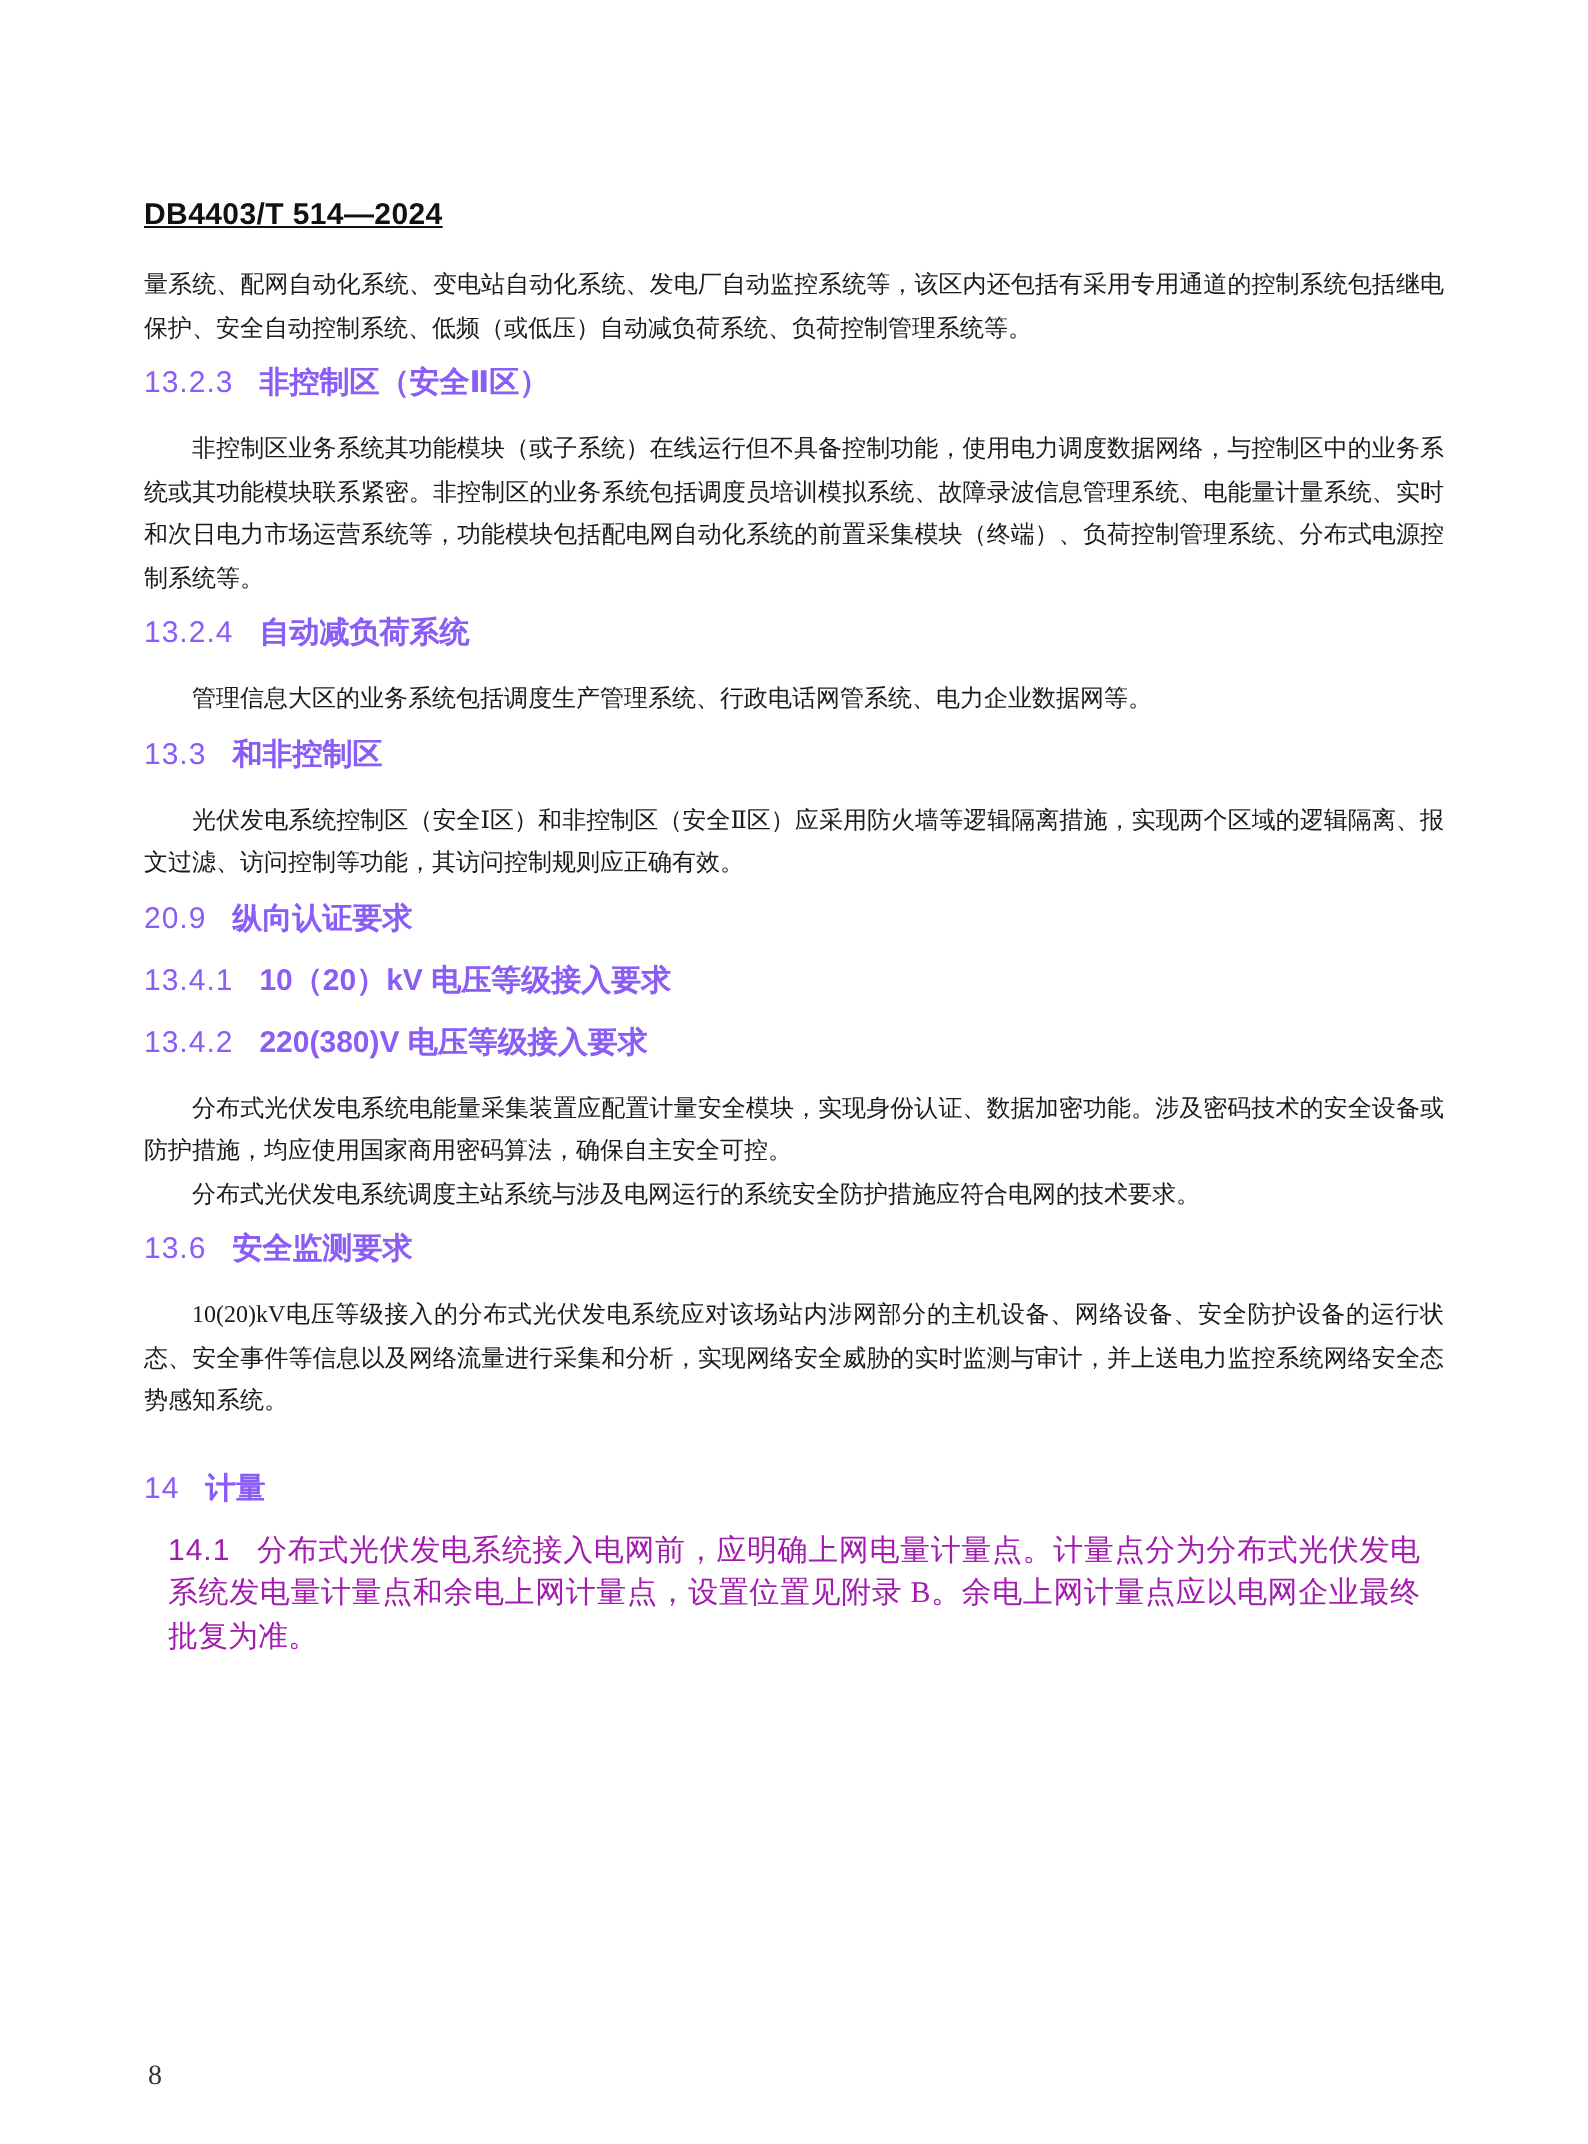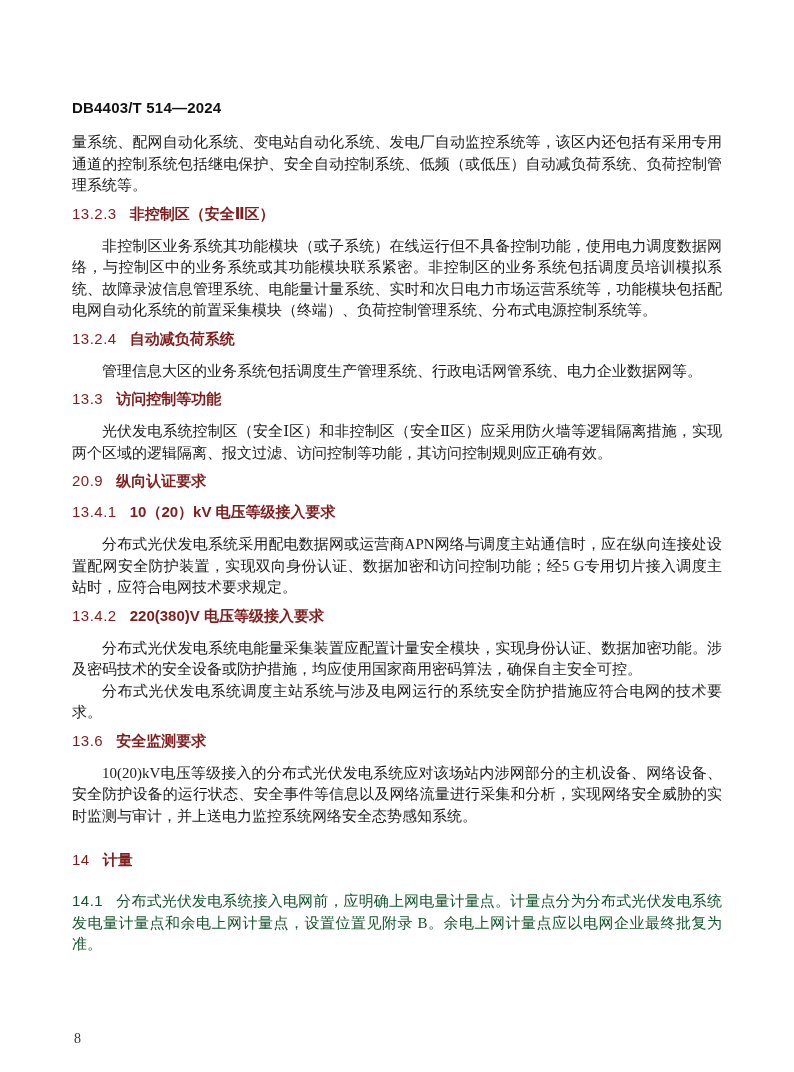--- a/index.html
+++ b/index.html
@@ -23,53 +23,54 @@
     width: 650px;
   }
   .doc-code {
     margin-top: 100px;
     font-family: "Liberation Sans", "DejaVu Sans", sans-serif;
     font-size: 15px;
     font-weight: 700;
     letter-spacing: 0.2px;
     line-height: 16px;
     color: #111;
+    text-decoration: underline;
   }
   p.body-para {
     margin: 0;
-    font-size: 15px;
+    font-size: 12px;
     line-height: 21.5px;
     text-align: justify;
     color: #1a1a1a;
   }
   p.body-para.indent { text-indent: 2em; }
   .doc-code + p.body-para { margin-top: 16px; }
   .sec-heading {
     margin: 8px 0 14px 0;
     font-family: "Liberation Sans", "DejaVu Sans", sans-serif;
     font-size: 15px;
     line-height: 17px;
     font-weight: 700;
-    color: #7f1d1d;
+    color: #8b5cf6;
   }
   .sec-heading .sec-num {
     font-weight: 400;
     margin-right: 13px;
     letter-spacing: 0.5px;
   }
   .sec-heading.chapter {
     margin-top: 24px;
-    margin-bottom: 22px;
+    margin-bottom: 5px;
   }
   p.clause-para {
-    margin: 0;
+    margin: 12px;
     font-size: 15px;
     line-height: 21.5px;
     text-align: justify;
-    color: #14532d;
+    color: #a21caf;
   }
   .clause-num {
     font-family: "Liberation Sans", "DejaVu Sans", sans-serif;
     font-weight: 400;
     margin-right: 13px;
     letter-spacing: 0.5px;
   }
   .page-number {
     position: absolute;
     left: 74px;
@@ -95,34 +96,33 @@
 
     <p class="body-para indent">非控制区业务系统其功能模块（或子系统）在线运行但不具备控制功能，使用电力调度数据网络，与控制区中的业务系统或其功能模块联系紧密。非控制区的业务系统包括调度员培训模拟系统、故障录波信息管理系统、电能量计量系统、实时和次日电力市场运营系统等，功能模块包括配电网自动化系统的前置采集模块（终端）、负荷控制管理系统、分布式电源控制系统等。</p>
 
     <div class="sec-heading">
       <span class="sec-num">13.2.4</span><span>自动减负荷系统</span>
     </div>
 
     <p class="body-para indent">管理信息大区的业务系统包括调度生产管理系统、行政电话网管系统、电力企业数据网等。</p>
 
     <div class="sec-heading">
-      <span class="sec-num">13.3</span><span>访问控制等功能</span>
+      <span class="sec-num">13.3</span><span>和非控制区</span>
     </div>
 
     <p class="body-para indent">光伏发电系统控制区（安全Ⅰ区）和非控制区（安全Ⅱ区）应采用防火墙等逻辑隔离措施，实现两个区域的逻辑隔离、报文过滤、访问控制等功能，其访问控制规则应正确有效。</p>
 
     <div class="sec-heading">
       <span class="sec-num">20.9</span><span>纵向认证要求</span>
     </div>
 
     <div class="sec-heading">
       <span class="sec-num">13.4.1</span><span>10（20）kV 电压等级接入要求</span>
     </div>
 
-    <p class="body-para indent">分布式光伏发电系统采用配电数据网或运营商APN网络与调度主站通信时，应在纵向连接处设置配网安全防护装置，实现双向身份认证、数据加密和访问控制功能；经5 G专用切片接入调度主站时，应符合电网技术要求规定。</p>
 
     <div class="sec-heading">
       <span class="sec-num">13.4.2</span><span>220(380)V 电压等级接入要求</span>
     </div>
 
     <p class="body-para indent">分布式光伏发电系统电能量采集装置应配置计量安全模块，实现身份认证、数据加密功能。涉及密码技术的安全设备或防护措施，均应使用国家商用密码算法，确保自主安全可控。</p>
 
 
     <p class="body-para indent">分布式光伏发电系统调度主站系统与涉及电网运行的系统安全防护措施应符合电网的技术要求。</p>
 

